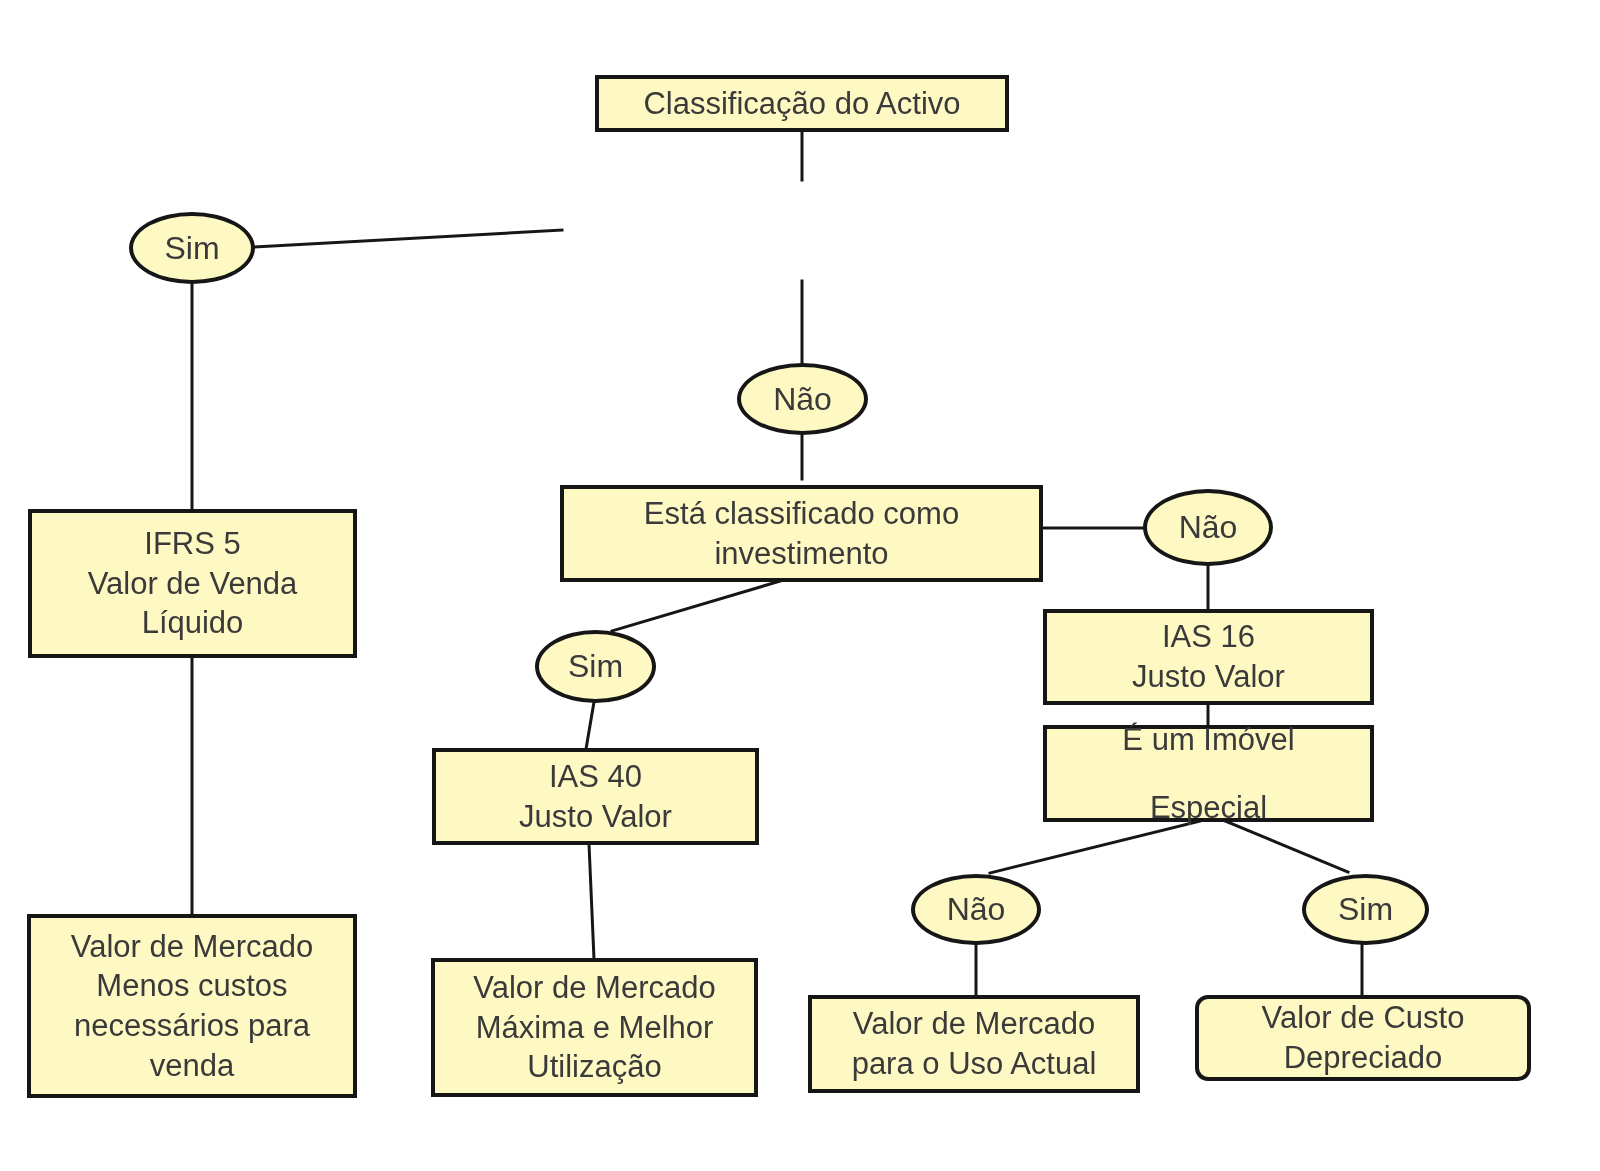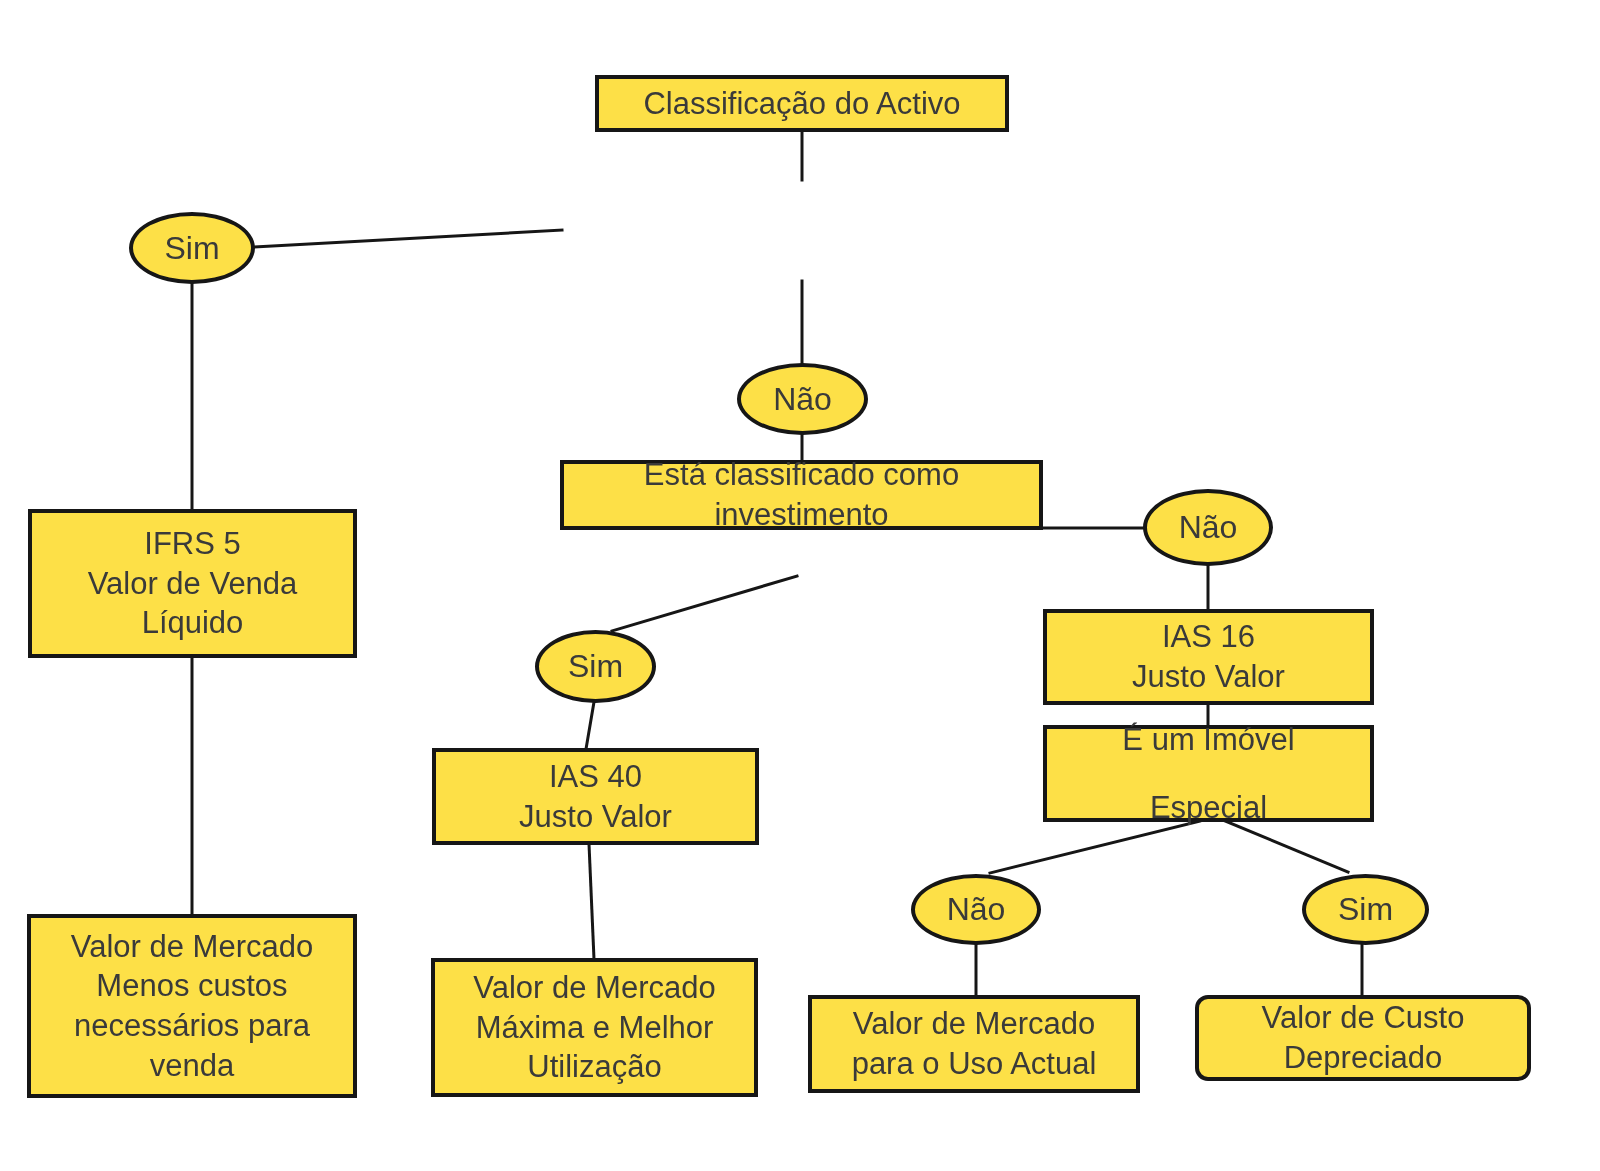--- a/index.html
+++ b/index.html
@@ -23,21 +23,21 @@
     height: 1171px;
   }
   .connector {
     stroke: var(--line, #161616);
     stroke-width: 3;
     stroke-linecap: square;
   }
   .node, .decision {
     position: absolute;
     box-sizing: border-box;
-    background: #fde047;
+    background: #fef9c3;
     border: 4px solid var(--line, #161616);
     display: flex;
     flex-direction: column;
     align-items: center;
     justify-content: center;
     text-align: center;
     color: var(--text, #3a3a3a);
     font-size: 31px;
     line-height: 1.28;
   }
@@ -88,21 +88,21 @@
     <line class="connector" x1="976" y1="944" x2="976" y2="996"></line>
 
     <line class="connector" x1="1362" y1="944" x2="1362" y2="996"></line>
   </svg>
 
   <div class="node" style="left:595px; top:75px; width:414px; height:57px;">
     <span>Classificação do Activo</span>
   </div>
 
 
-  <div class="node" style="left:560px; top:460px; width:483px; height:70px;">
+  <div class="node" style="left:560px; top:485px; width:483px; height:97px;">
     <span>Está classificado como</span>
     <span>investimento</span>
   </div>
 
   <div class="node" style="left:28px; top:509px; width:329px; height:149px;">
     <span>IFRS 5</span>
     <span>Valor de Venda</span>
     <span>Líquido</span>
   </div>
 

